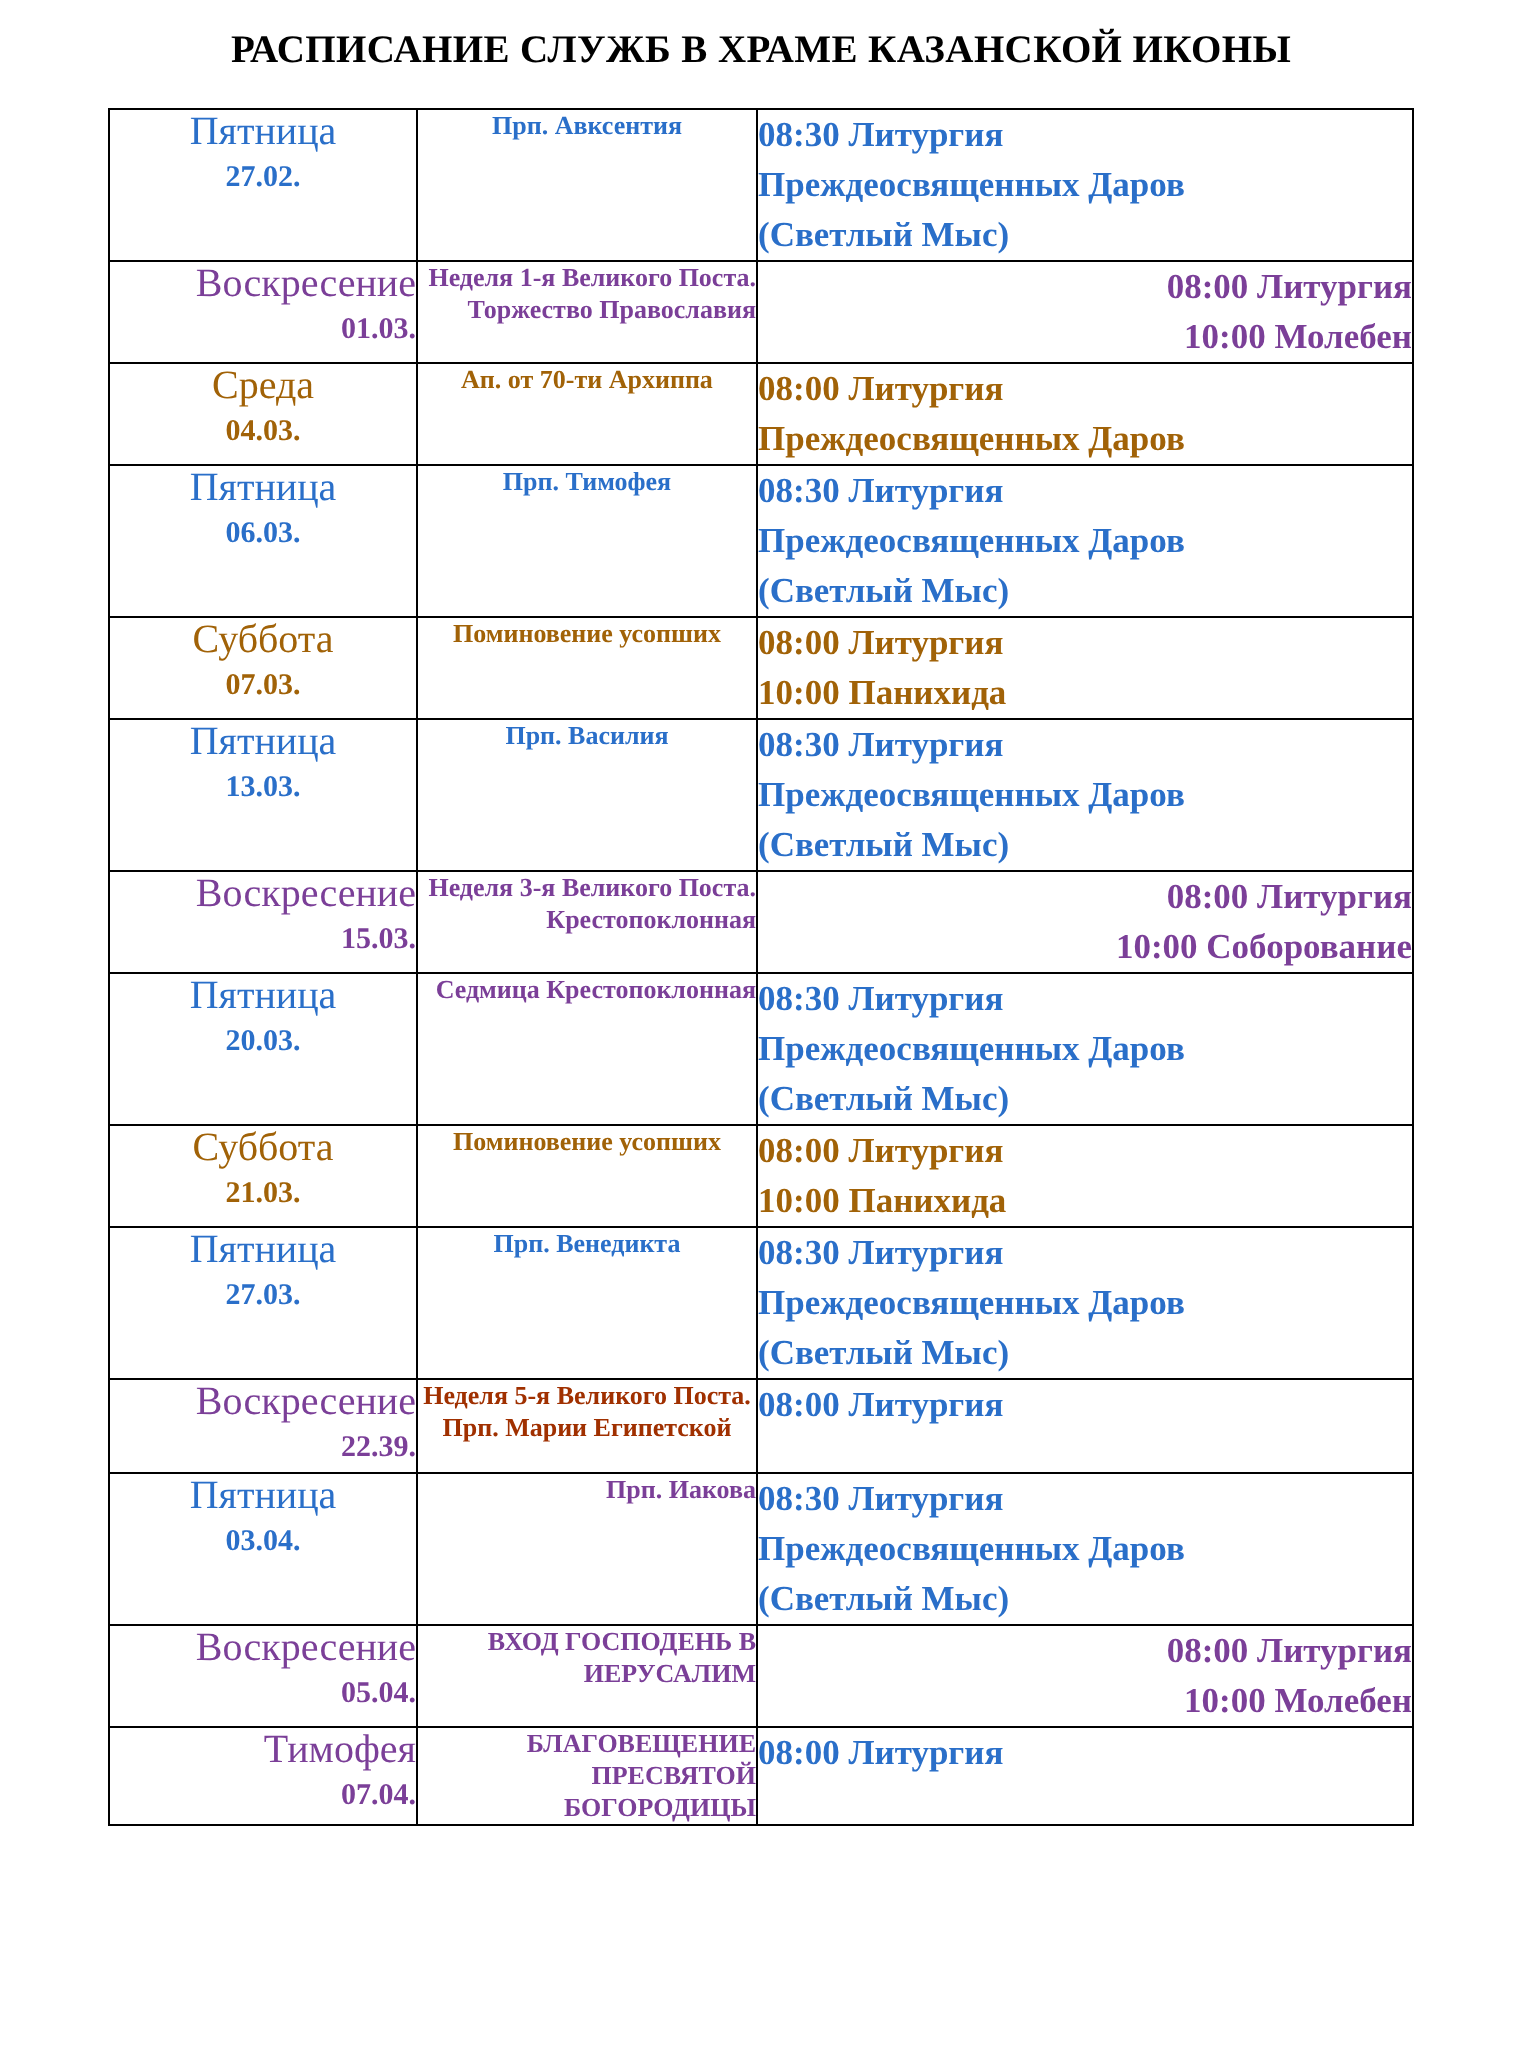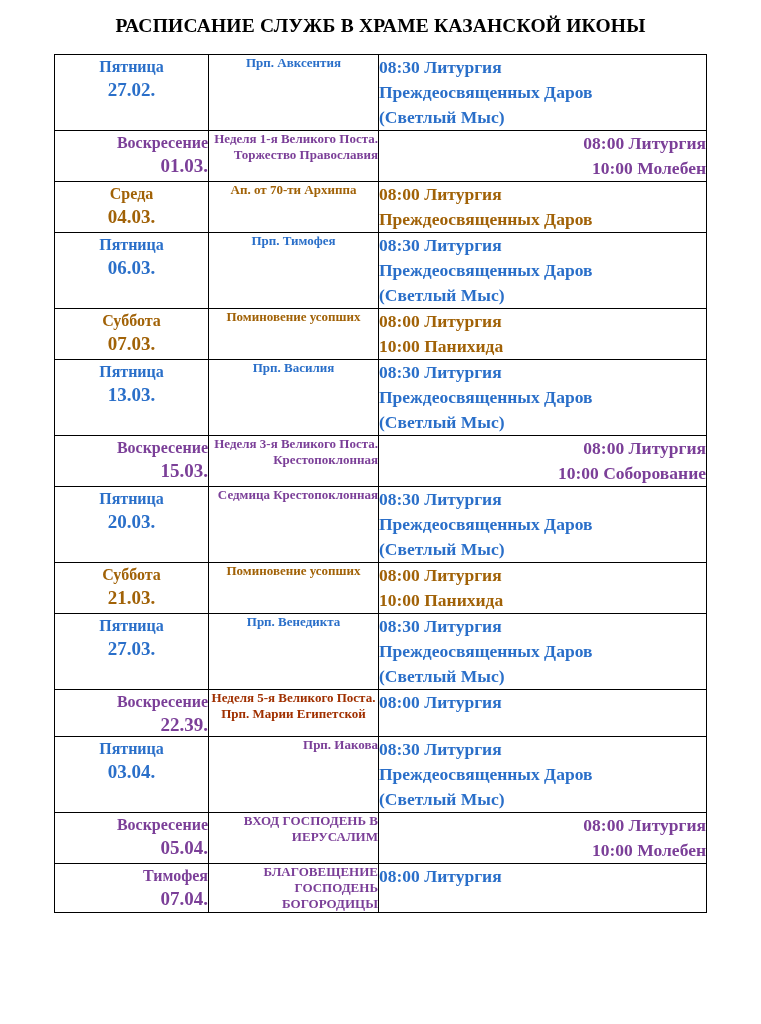--- a/index.html
+++ b/index.html
@@ -53,27 +53,27 @@
     width: 169px;
     text-align: center;
     padding: 9px 6px 8px 6px;
   }
   td.col-services {
     width: 327px;
     text-align: left;
     padding: 8px 6px 8px 8px;
   }
   .day-name {
-    font-size: 16px;
-    font-weight: bold;
+    font-size: 20px;
+    font-weight: normal;
     line-height: 23px;
     display: block;
   }
   .day-date {
-    font-size: 19px;
+    font-size: 15px;
     font-weight: bold;
     line-height: 23px;
     display: block;
   }
   .feast-text {
     font-family: "Liberation Serif", serif;
     font-size: 13px;
     font-weight: bold;
     line-height: 16px;
     display: block;
@@ -275,21 +275,21 @@
             <span class="service-line c-purple">08:00 Литургия</span>
             <span class="service-line c-purple">10:00 Молебен</span>
           </td>
         </tr>
         <tr>
           <td class="col-day">
             <span class="day-name c-purple">Тимофея</span>
             <span class="day-date c-purple">07.04.</span>
           </td>
           <td class="col-feast">
-            <span class="feast-text c-purple">БЛАГОВЕЩЕНИЕ ГОСПОДЕНЬ БОГОРОДИЦЫ</span>
+            <span class="feast-text c-purple">БЛАГОВЕЩЕНИЕ ПРЕСВЯТОЙ БОГОРОДИЦЫ</span>
           </td>
           <td class="col-services">
             <span class="service-line c-blue">08:00 Литургия</span>
           </td>
         </tr>
       </tbody>
   </table>
 
 </div>
 

